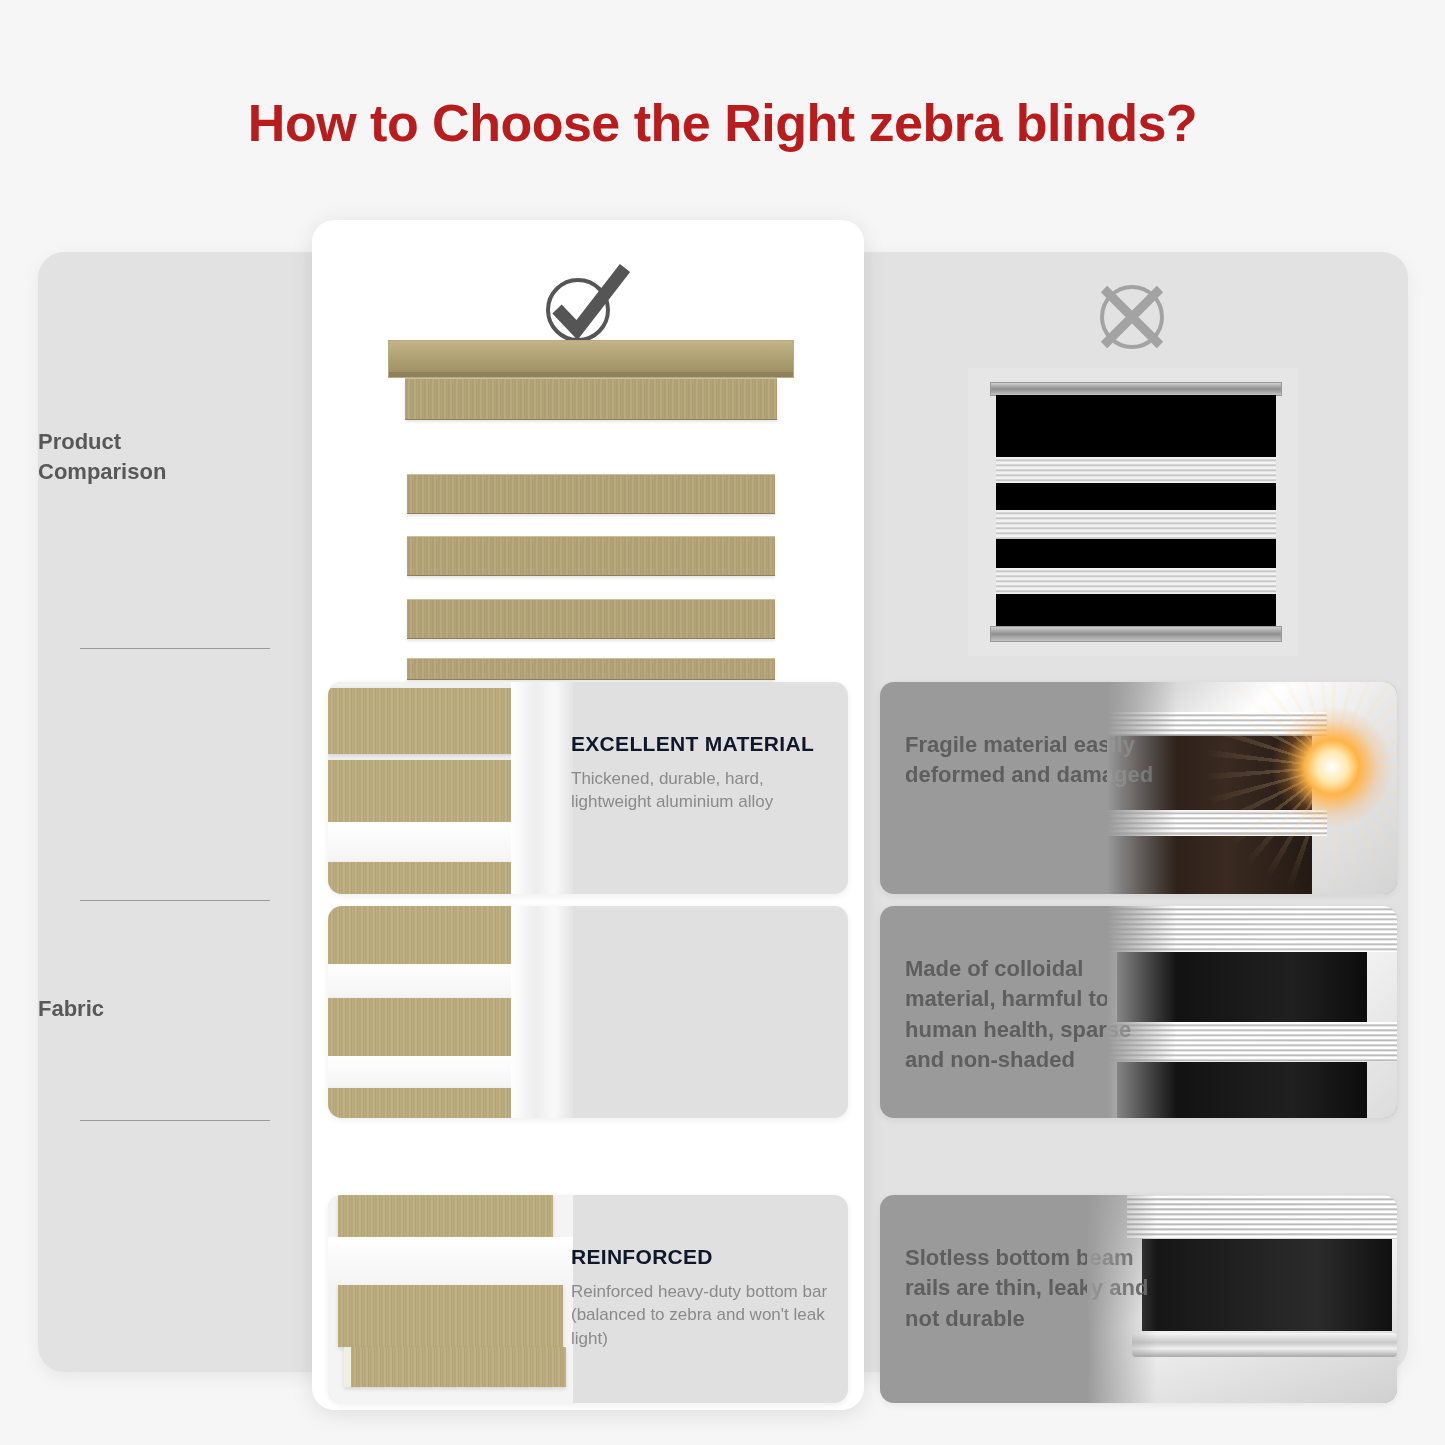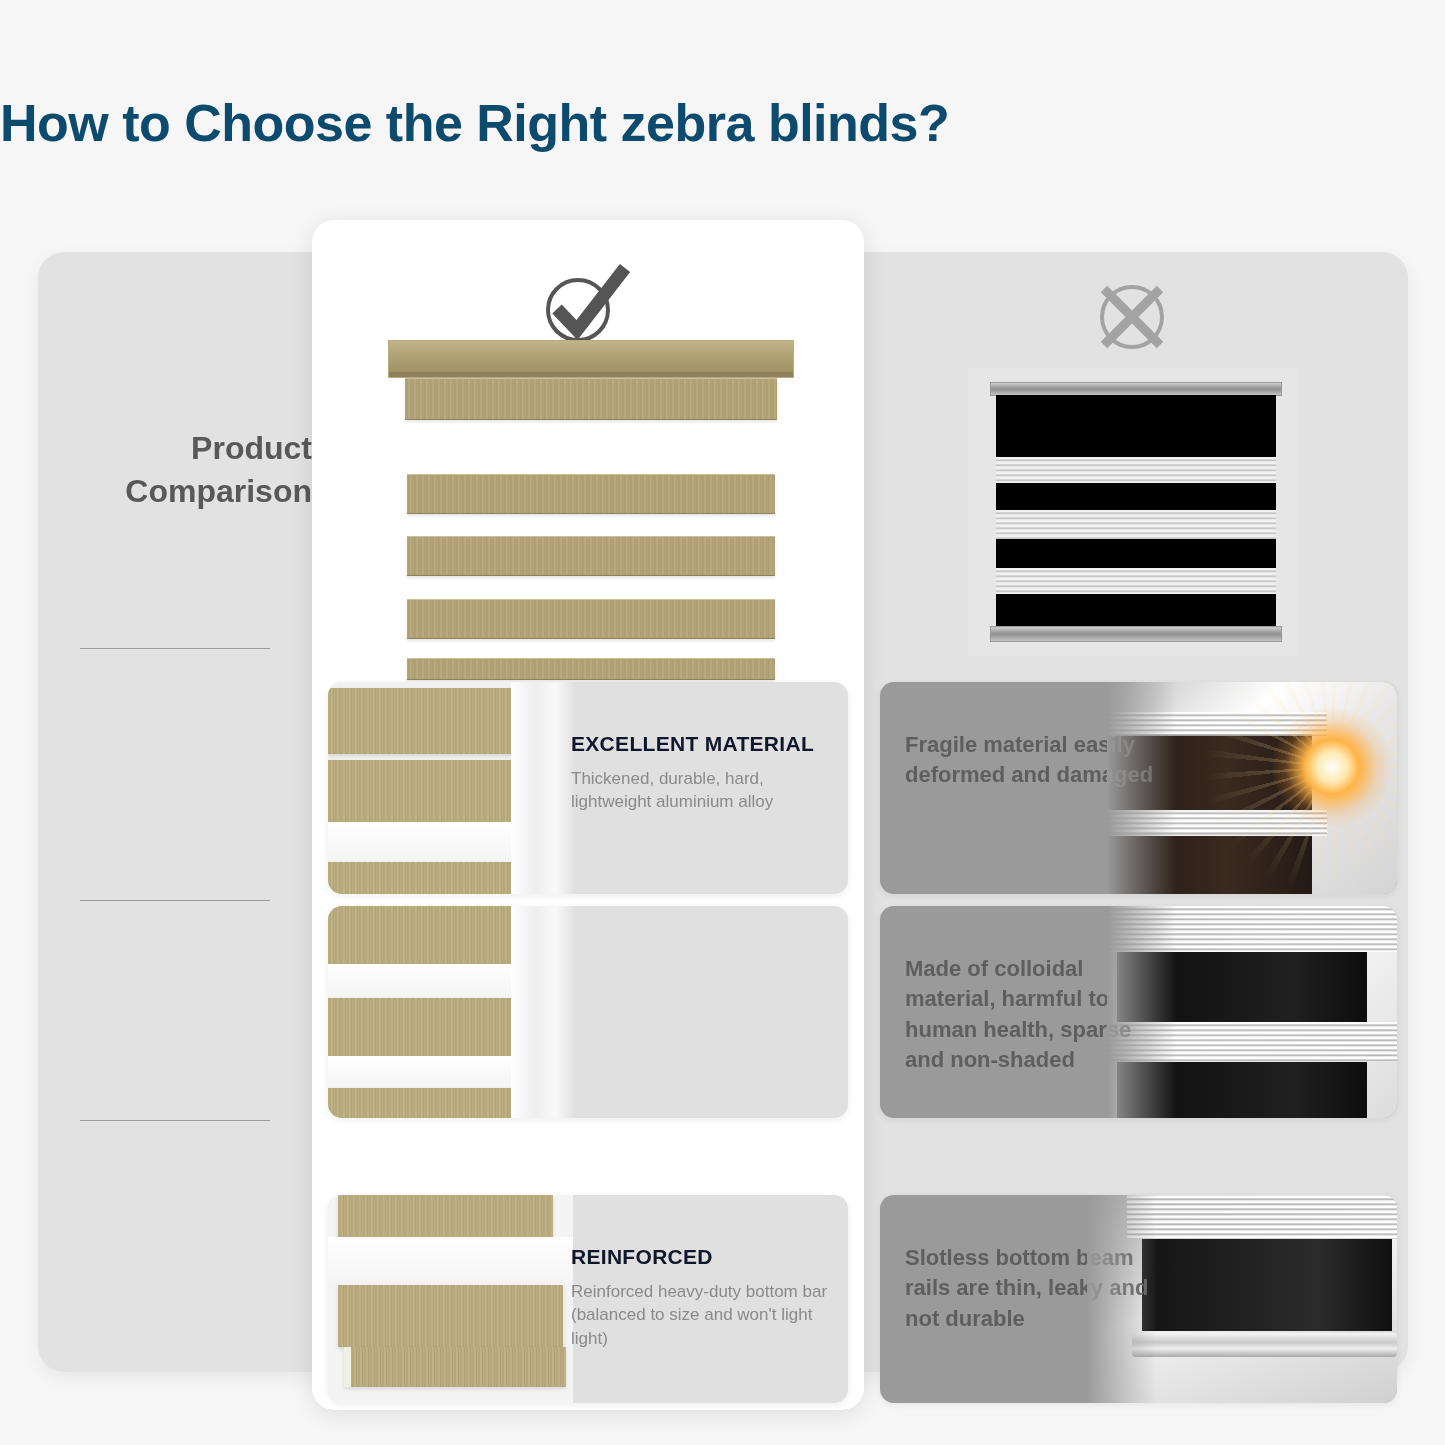--- a/index.html
+++ b/index.html
@@ -12,23 +12,24 @@
     overflow: hidden;
     position: relative;
   }
 
   
   .page-title {
     position: absolute;
     top: 93px;
     left: 0;
     width: 1445px;
+    text-align: center;
     font-size: 52px;
     font-weight: bold;
-    color: #0c4a6e;
+    color: #b91c1c;
     letter-spacing: -0.5px;
   }
 
   
   .board {
     position: absolute;
     left: 38px;
     top: 252px;
     width: 1370px;
     height: 1120px;
@@ -42,22 +43,22 @@
     position: absolute;
     left: 38px;
     top: 252px;
     width: 274px;
     height: 1120px;
   }
   .row-label {
     position: absolute;
     left: 0;
     width: 274px;
-    text-align: right;
-    font-size: 32px;
+    text-align: left;
+    font-size: 22px;
     font-weight: bold;
     color: #585858;
     line-height: 1.35;
   }
   .row-label.r0 { top: 175px; }
   .row-label.r1 { top: 520px; }
   .row-label.r2 { top: 742px; }
   .row-label.r3 { top: 942px; }
 
   .divider {
@@ -290,20 +291,23 @@
 
 <div class="label-col">
   <div class="row-label r0">
     <div style="white-space:pre-line">Product
 Comparison</div>
   </div>
   <div class="divider d0"></div>
 
   <div class="divider d1"></div>
 
+  <div class="row-label r2">
+    <div style="white-space:pre-line">Fabric</div>
+  </div>
   <div class="divider d2"></div>
 
 </div>
 
 <div class="center-card"></div>
 
 <div class="mark check">
   <svg viewBox="0 0 100 100" width="100" height="100">
     <circle cx="43" cy="58" r="30" fill="none" stroke="#555" stroke-width="4"></circle>
     <path d="M22 57 L42 78 L90 16" fill="none" stroke="#555" stroke-width="13" stroke-linecap="butt" stroke-linejoin="miter"></path>
@@ -389,21 +393,21 @@
 
 <div class="feat-card feat-good fr2">
   <div class="photo-good" style="background:#f4f4f4;width:245px;">
     <div class="slat" style="left:10px;top:0px;height:42px;width:215px;"></div>
     <div class="slat white" style="left:0px;top:42px;height:48px;width:245px;"></div>
     <div class="slat" style="left:10px;top:90px;height:62px;width:225px;"></div>
     <div class="slat" style="left:16px;top:152px;height:40px;width:222px;border-left:7px solid #f0efe4;"></div>
   </div>
   <div class="feat-text-good">
     <div class="feat-title">REINFORCED</div>
-    <div class="feat-desc">Reinforced heavy-duty bottom bar (balanced to size and won't light light)</div>
+    <div class="feat-desc">Reinforced heavy-duty bottom bar (balanced to zebra and won't leak light)</div>
   </div>
 </div>
 
 <div class="feat-card feat-bad fr2">
   <div class="photo-bad" style="width:310px;">
     <div class="win-frame" style="background:linear-gradient(160deg,#b9b9b9,#f4f4f4 45%,#d0d0d0);"></div>
     <div class="mesh-strip" style="left:40px;top:-4px;width:280px;height:48px;"></div>
     <div class="win-dark" style="left:55px;top:44px;width:250px;height:92px;background:linear-gradient(90deg,#141414,#2b2b2b 70%,#101010);"></div>
     <div class="silver-bar" style="left:45px;top:138px;width:265px;height:24px;"></div>
     <div class="grad-blur-left"></div>

